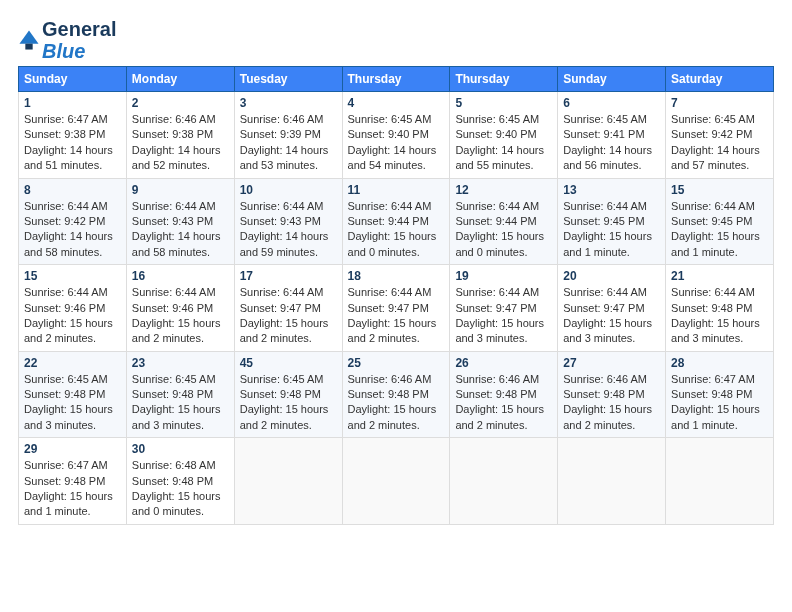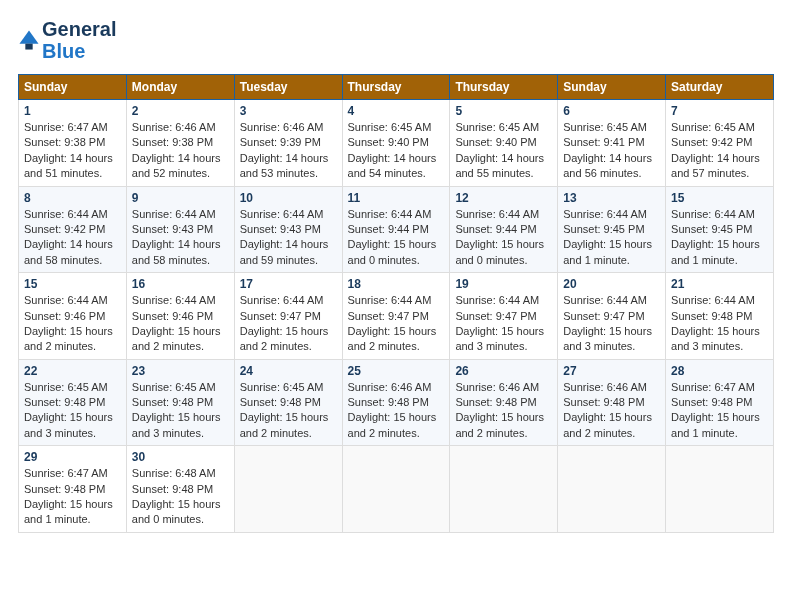--- a/index.html
+++ b/index.html
@@ -13,34 +13,35 @@
     .page {
       width: 792px;
       height: 612px;
       padding: 18px 18px 10px 18px;
       background: #fff;
     }
     .header {
       display: flex;
       justify-content: space-between;
       align-items: flex-start;
-      margin-bottom: 12px;
+      margin-bottom: 4px;
     }
     .logo {
       display: flex;
       align-items: center;
     }
     .logo-text {
       font-size: 20px;
       font-weight: bold;
       color: #1a3a5c;
       line-height: 1.1;
     }
     .logo-text .blue {
       color: #2176c7;
+      font-style: italic;
     }
     .logo-icon {
       width: 22px;
       height: 22px;
       margin-right: 2px;
     }
     .title-block {
       text-align: right;
     }
     .month-title {
@@ -53,21 +54,21 @@
       font-size: 13px;
       color: #333;
       margin-top: 2px;
     }
     .calendar {
       width: 100%;
       border-collapse: collapse;
       border: 1px solid #ccc;
     }
     .calendar th {
-      background: #a16207;
+      background: #3b82f6;
       color: #fff;
       font-size: 12px;
       font-weight: bold;
       padding: 5px 5px;
       text-align: left;
       border: 1px solid #1a5fa0;
     }
     .calendar td {
       vertical-align: top;
       padding: 4px 5px;
@@ -227,21 +228,21 @@
         <tr>
           <td>
             <span class="day-num">22</span>
             <div class="cell-text">Sunrise: 6:45 AM<br>Sunset: 9:48 PM<br>Daylight: 15 hours<br>and 3 minutes.</div>
           </td>
           <td>
             <span class="day-num">23</span>
             <div class="cell-text">Sunrise: 6:45 AM<br>Sunset: 9:48 PM<br>Daylight: 15 hours<br>and 3 minutes.</div>
           </td>
           <td>
-            <span class="day-num">24</span>
+            <span class="day-num">45</span>
             <div class="cell-text">Sunrise: 6:45 AM<br>Sunset: 9:48 PM<br>Daylight: 15 hours<br>and 2 minutes.</div>
           </td>
           <td>
             <span class="day-num">25</span>
             <div class="cell-text">Sunrise: 6:46 AM<br>Sunset: 9:48 PM<br>Daylight: 15 hours<br>and 2 minutes.</div>
           </td>
           <td>
             <span class="day-num">26</span>
             <div class="cell-text">Sunrise: 6:46 AM<br>Sunset: 9:48 PM<br>Daylight: 15 hours<br>and 2 minutes.</div>
           </td>

